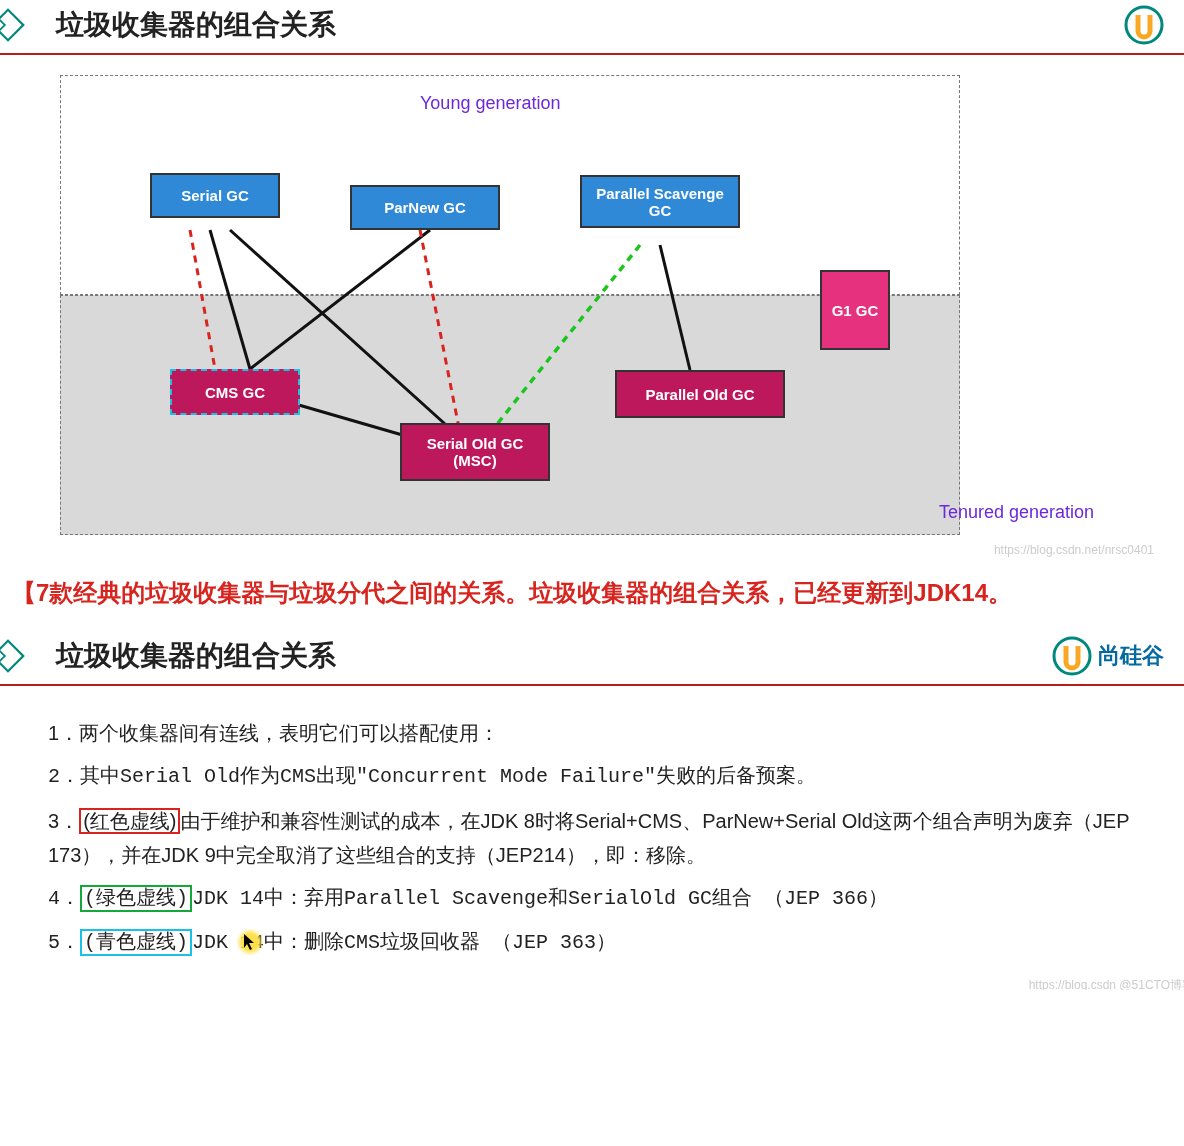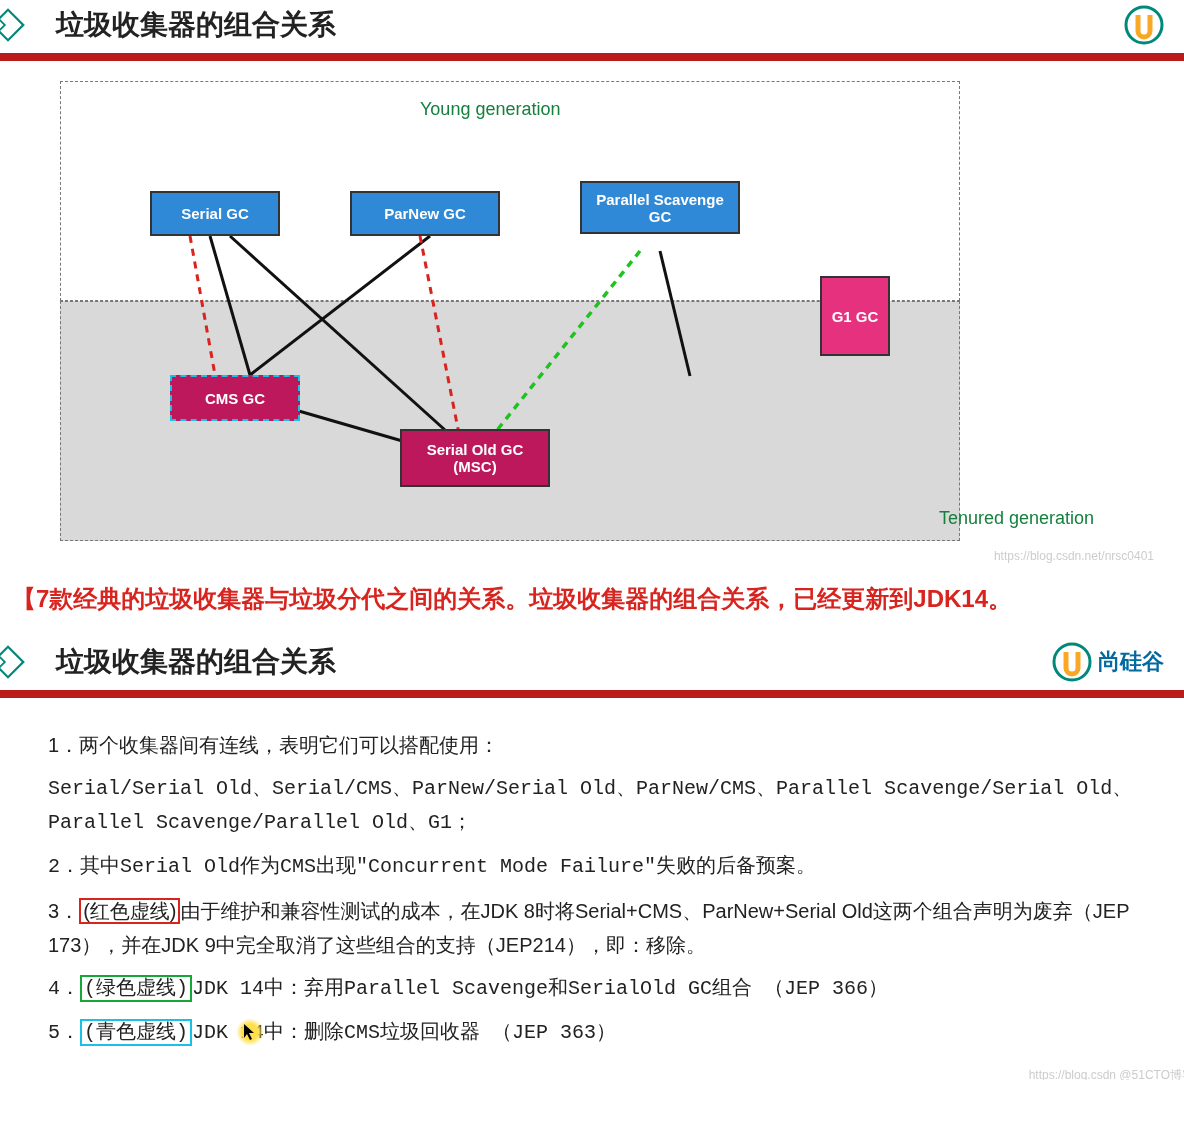--- a/index.html
+++ b/index.html
@@ -10,21 +10,21 @@
     width: 1184px;
   }
   .slide {
     position: relative;
     padding: 0;
   }
   .slide-header {
     display: flex;
     align-items: center;
     padding: 5px 20px 8px 0;
-    border-bottom: 8px solid #b91c1c;
+    border-bottom: 2px solid #b91c1c;
   }
   .slide-header .diamond {
     width: 36px; height: 36px;
     margin-left: -10px;
     flex-shrink: 0;
   }
   .slide-header .title {
     font-size: 28px;
     font-weight: 700;
     color: #222;
@@ -56,21 +56,21 @@
     left: 0; top: 0; width: 900px; height: 220px;
     background: #fff;
   }
   .tenured-box {
     left: 0; top: 220px; width: 900px; height: 240px;
     background: #d9d9d9;
   }
   .gen-label {
     position: absolute;
     font-size: 18px;
-    color: #15803d;
+    color: #6d28d9;
   }
   .gc-box {
     position: absolute;
     border: 2px solid #333;
     display: flex;
     align-items: center;
     justify-content: center;
     text-align: center;
     color: #fff;
     font-weight: 700;
@@ -149,26 +149,27 @@
       <line x1="370" y1="155" x2="190" y2="294" stroke="#111" stroke-width="3"></line>
       <line x1="600" y1="170" x2="630" y2="295" stroke="#111" stroke-width="3"></line>
       <line x1="225" y1="326" x2="370" y2="368" stroke="#111" stroke-width="3"></line>
 
       <line x1="130" y1="155" x2="155" y2="294" stroke="#d8241f" stroke-width="3" stroke-dasharray="7,6"></line>
       <line x1="360" y1="155" x2="400" y2="358" stroke="#d8241f" stroke-width="3" stroke-dasharray="7,6"></line>
 
       <line x1="580" y1="170" x2="430" y2="358" stroke="#1ec41e" stroke-width="3.5" stroke-dasharray="7,6"></line>
     </svg>
 
-    <div class="gc-box blue-box" style="left:90px; top:110px; width:130px; height:45px;">Serial GC</div>
+    <div class="gc-box blue-box" style="left:90px; top:98px; width:130px; height:45px;">Serial GC</div>
     <div class="gc-box blue-box" style="left:290px; top:110px; width:150px; height:45px;">ParNew GC</div>
     <div class="gc-box blue-box" style="left:520px; top:100px; width:160px; height:53px;">Parallel Scavenge GC</div>
 
     <div class="gc-box orange-box cms-border" style="left:110px; top:294px; width:130px; height:46px;">CMS GC</div>
     <div class="gc-box orange-box" style="left:340px; top:348px; width:150px; height:58px;">Serial Old GC (MSC)</div>
+    <div class="gc-box orange-box" style="left:555px; top:295px; width:170px; height:48px;">Parallel Old GC</div>
 
     <div class="gc-box pink-box" style="left:760px; top:195px; width:70px; height:80px;">G1 GC</div>
 
     <div class="watermark" style="right:-30px; bottom:-22px;">https://blog.csdn.net/nrsc0401</div>
   </div>
 </div>
 
 <div class="caption">【7款经典的垃圾收集器与垃圾分代之间的关系。垃圾收集器的组合关系，已经更新到JDK14。</div>
 
 <div class="slide">
@@ -180,21 +181,20 @@
     <div class="title">垃圾收集器的组合关系</div>
     <svg class="logo" viewBox="0 0 40 40">
       <circle cx="20" cy="20" r="18" fill="none" stroke="#00897b" stroke-width="3"></circle>
       <path d="M14 10 v16 a6 6 0 0 0 12 0 v-16" fill="none" stroke="#f9a825" stroke-width="5"></path>
     </svg>
     <span class="logo-text">尚硅谷</span>
   </div>
 
   <div class="content">
     <p>1．两个收集器间有连线，表明它们可以搭配使用：</p>
-    <p class="mono">Serial/Serial Old、Serial/CMS、ParNew/Serial Old、ParNew/CMS、Parallel Scavenge/Serial Old、Parallel Scavenge/Parallel Old、G1；</p>
     <p class="mono">2．其中Serial Old作为CMS出现"Concurrent Mode Failure"失败的后备预案。</p>
     <p>
       <span>3．</span><span class="highlight-red">(红色虚线)</span><span>由于维护和兼容性测试的成本，在JDK 8时将Serial+CMS、ParNew+Serial Old这两个组合声明为废弃（JEP 173），并在JDK 9中完全取消了这些组合的支持（JEP214），即：移除。</span>
     </p>
     <p class="mono">
       <span>4．</span><span class="highlight-green">(绿色虚线)</span><span>JDK 14中：弃用Parallel Scavenge和SerialOld GC组合 （JEP 366）</span>
     </p>
     <p class="mono" style="position:relative;">
       <span>5．</span><span class="highlight-cyan">(青色虚线)</span><span>JDK 14中：删除CMS垃圾回收器 （JEP 363）</span>
       <span class="cursor-dot" style="left:188px; top:2px;"></span>

